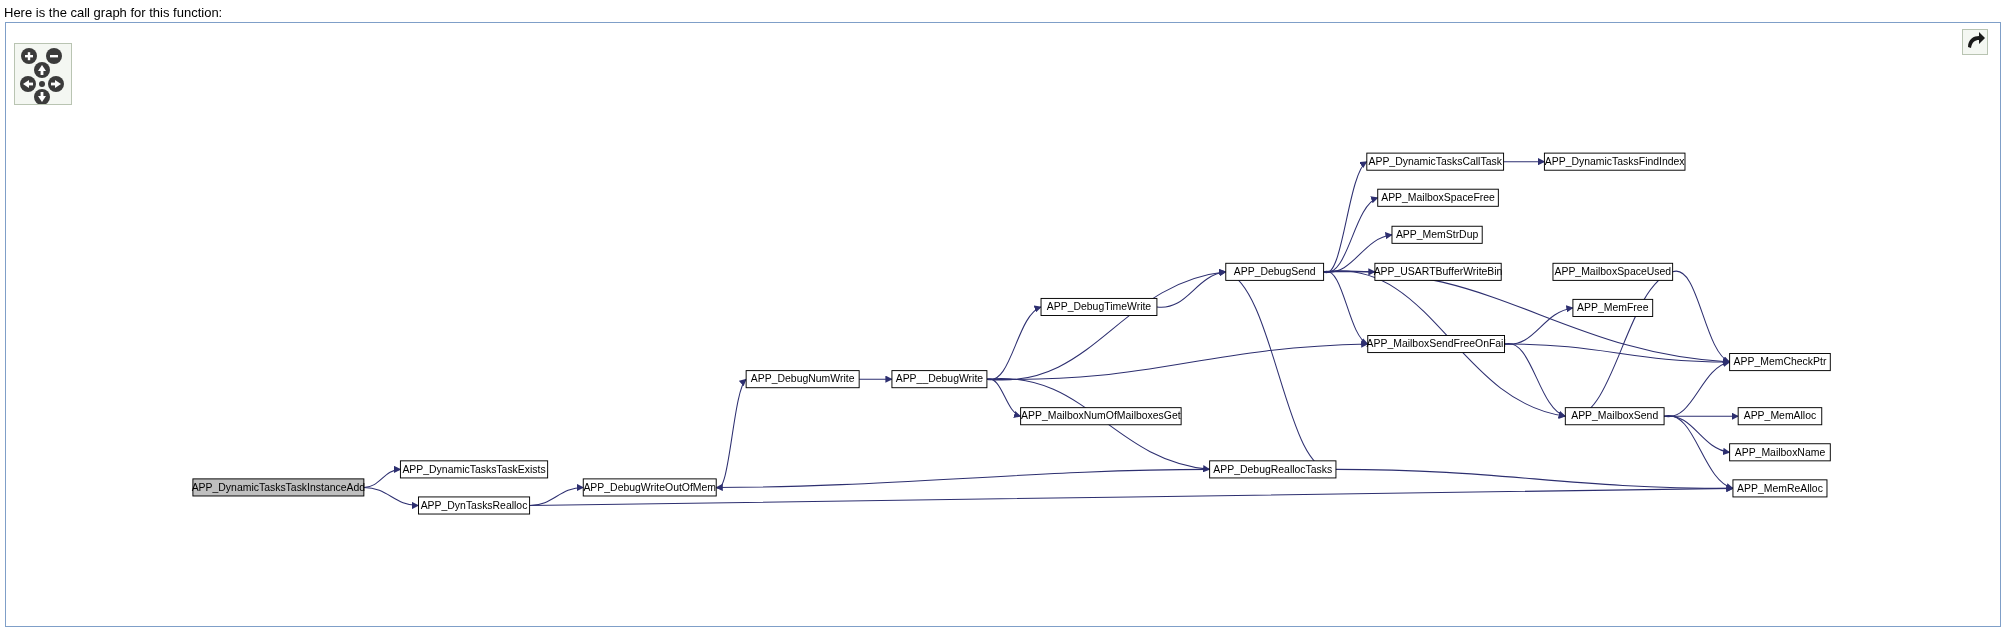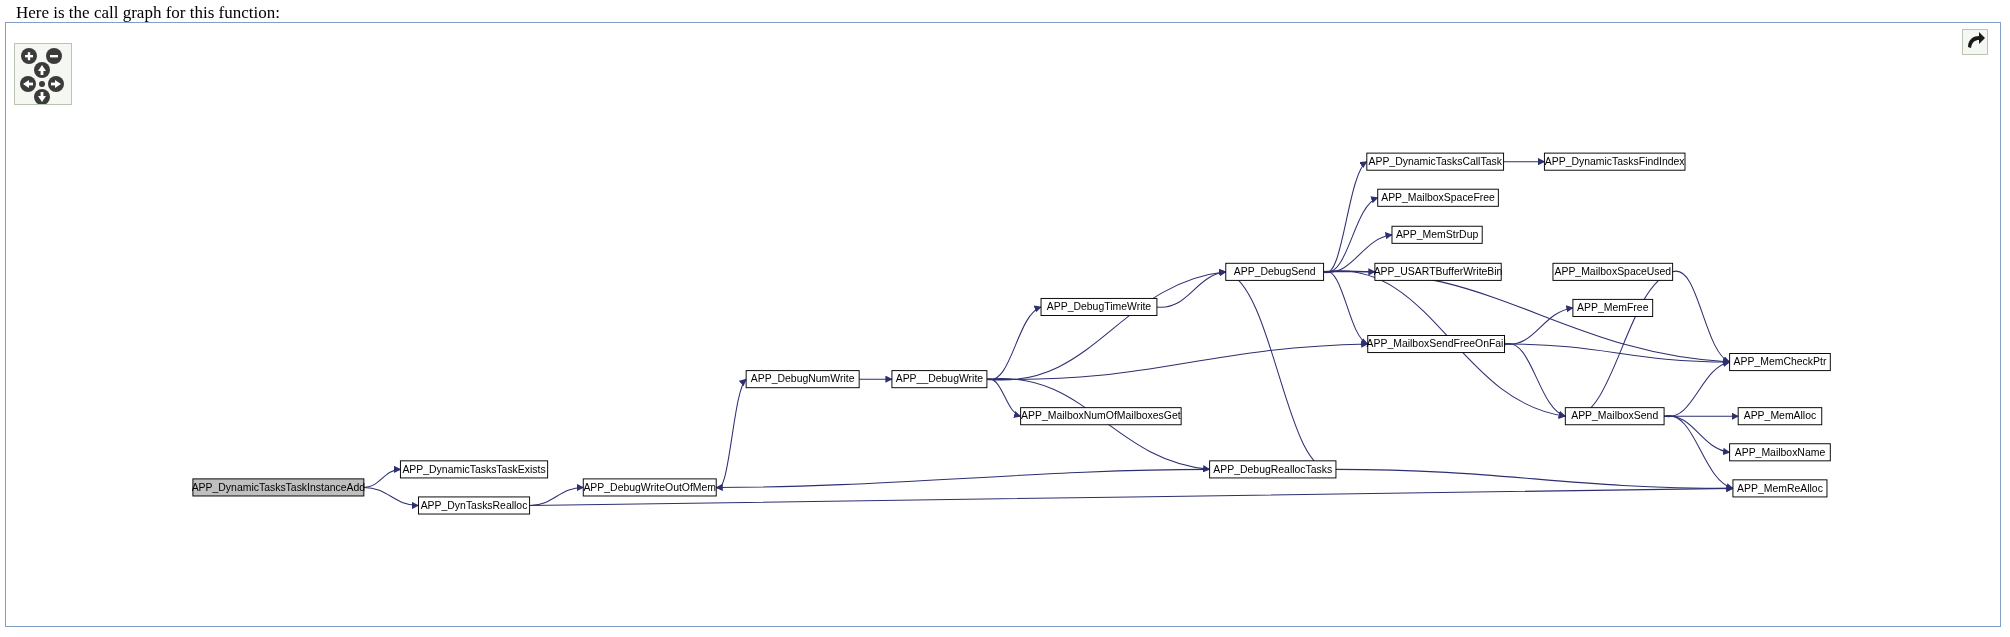--- a/index.html
+++ b/index.html
@@ -1,17 +1,17 @@
 <!DOCTYPE html>
 <html><head>
 <meta charset="utf-8">
 <style>
   html,body{margin:0;padding:0;background:#ffffff;}
   body{font-family:"Liberation Sans",sans-serif;width:2010px;height:637px;overflow:hidden;}
-  #caption{font-size:17px;color:#000;padding:4px 0 4px 16px;line-height:18px;font-family:Liberation Serif, serif;}
+  #caption{font-size:13px;color:#000;padding:4px 0 4px 4px;line-height:18px;}
   #graph-frame{position:absolute;left:5px;top:22px;width:1996px;height:605px;
     border:1px solid #7f9fc8;background:#fff;box-sizing:border-box;overflow:hidden;}
   #svg-layer{position:absolute;left:0;top:0;}
   #nav-panel{position:absolute;left:8px;top:20px;width:58px;height:62px;
     background:#f4f7f2;border:1px solid #b9c4b2;box-sizing:border-box;z-index:5;}
   #nav-panel svg{display:block;}
   #zoom-fit{position:absolute;right:12px;top:6px;width:26px;height:26px;
     background:#f4f7f2;border:1px solid #b9c4b2;box-sizing:border-box;z-index:5;}
   .node-rect{fill:#fff;stroke:#000;stroke-width:1;}
   .node-rect.root{fill:#bfbfbf;stroke:#000;}

